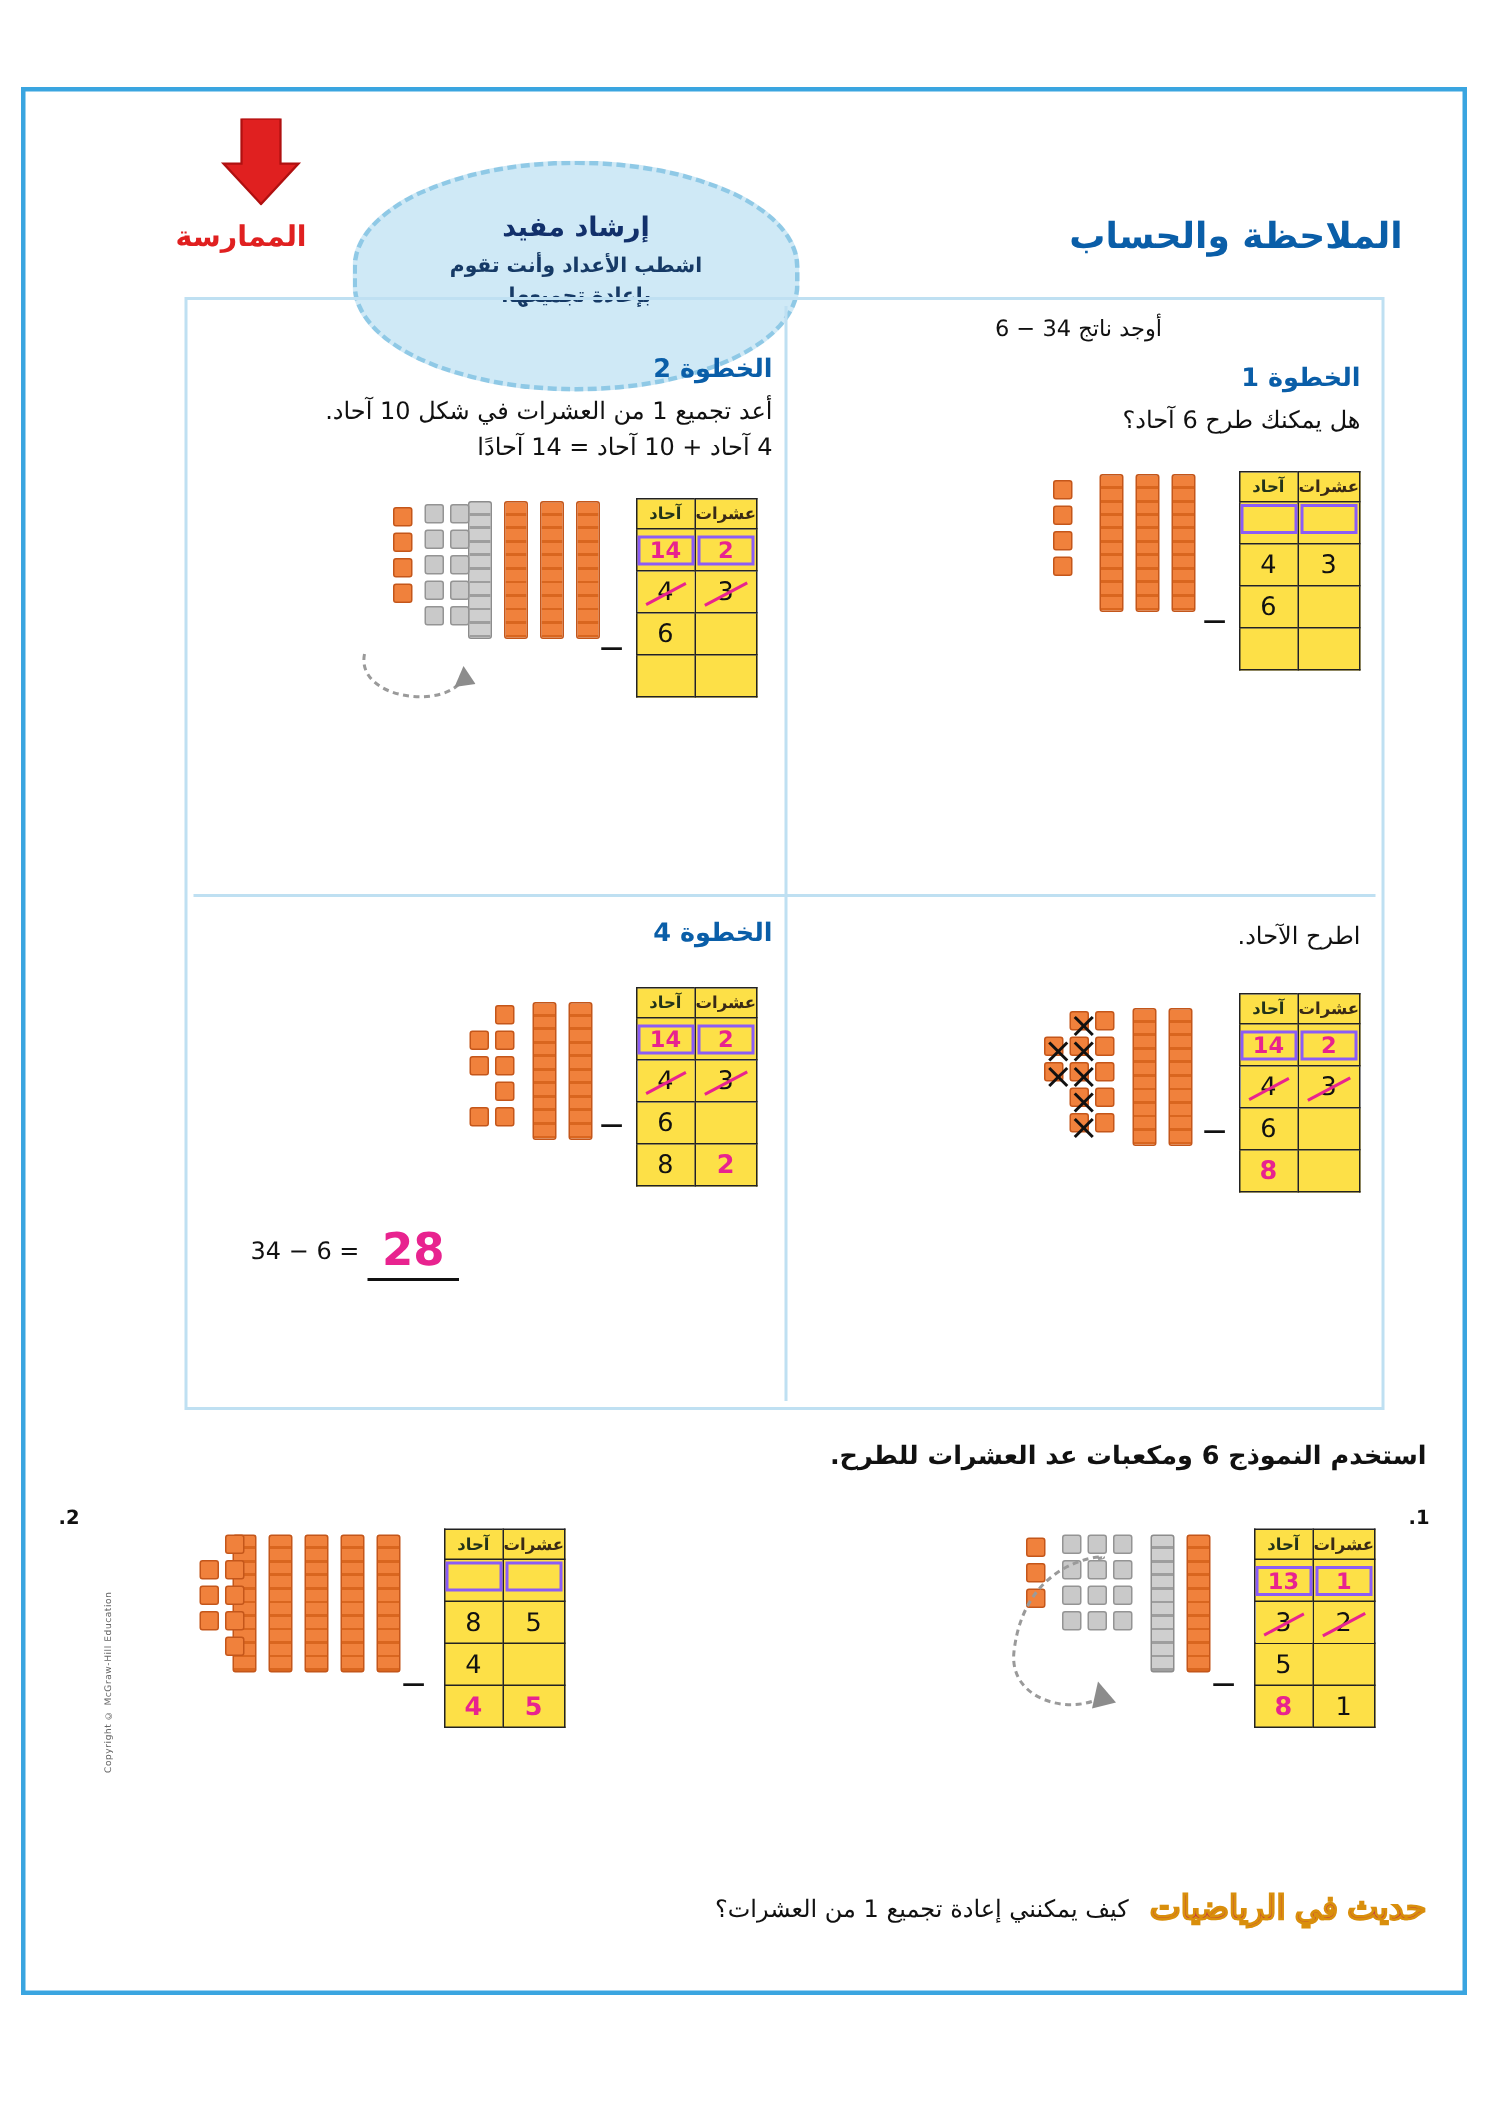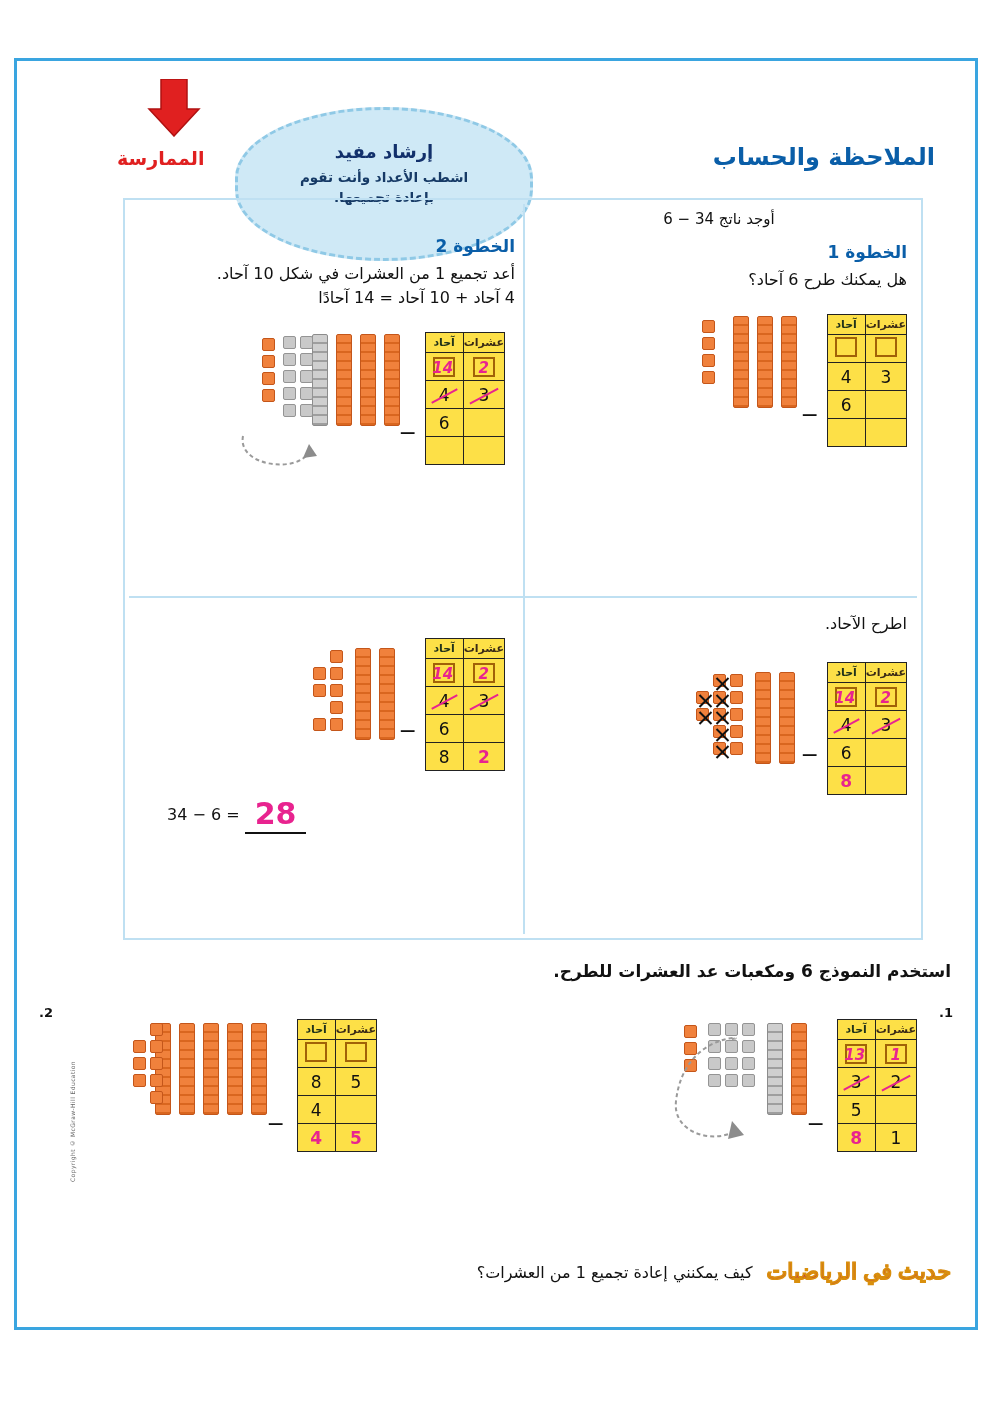--- a/index.html
+++ b/index.html
@@ -116,23 +116,22 @@
     padding: 0;
     background: #fde047;
   }
   .pv th {
     font-size: 11px; font-weight: bold; height: 20px;
   }
   .th-tens { background: #f3b183; color: #3a2a16; }
   .th-ones { background: #b9d7a8; color: #22331a; }
   .blue-sq {
     display: inline-block;
-    width: 22px; height: 20px;
-    border: 2px solid #a16207;
-    font-style: italic;
+    width: 38px; height: 20px;
+    border: 2px solid #8b5cf6;
   }
   .num-pink { color: #e8238f; font-weight: bold; }
   .num-black { color: #111; }
   .strike { position: relative; color: #111; }
   .strike:after {
     content: "";
     position: absolute; left: 4px; right: 4px; top: 50%;
     height: 2px; background: #e8238f;
     transform: rotate(-28deg);
   }
@@ -409,20 +408,21 @@
           <div class="unit-row"><span class="unit"></span><span class="unit xmark"></span></div>
           <div class="unit-row"><span class="unit"></span><span class="unit xmark"></span><span class="unit xmark"></span></div>
           <div class="unit-row"><span class="unit"></span><span class="unit xmark"></span><span class="unit xmark"></span></div>
           <div class="unit-row"><span class="unit"></span><span class="unit xmark"></span></div>
           <div class="unit-row"><span class="unit"></span><span class="unit xmark"></span></div>
         </div>
       </div>
     </div>
 
     <div class="q q-bl">
+      <div class="step-title">الخطوة 4</div>
 
       <div style="position:relative;height:210px;margin-top:26px;">
         <div class="pv-wrap" style="position:absolute;right:10px;top:0;">
           <span class="minus-sign" style="right:88px;top:80px;">−</span>
           <table class="pv">
             <tbody>
                 <tr>
               <th class="th-tens">عشرات</th>
               <th class="th-ones">آحاد</th>
             </tr>

